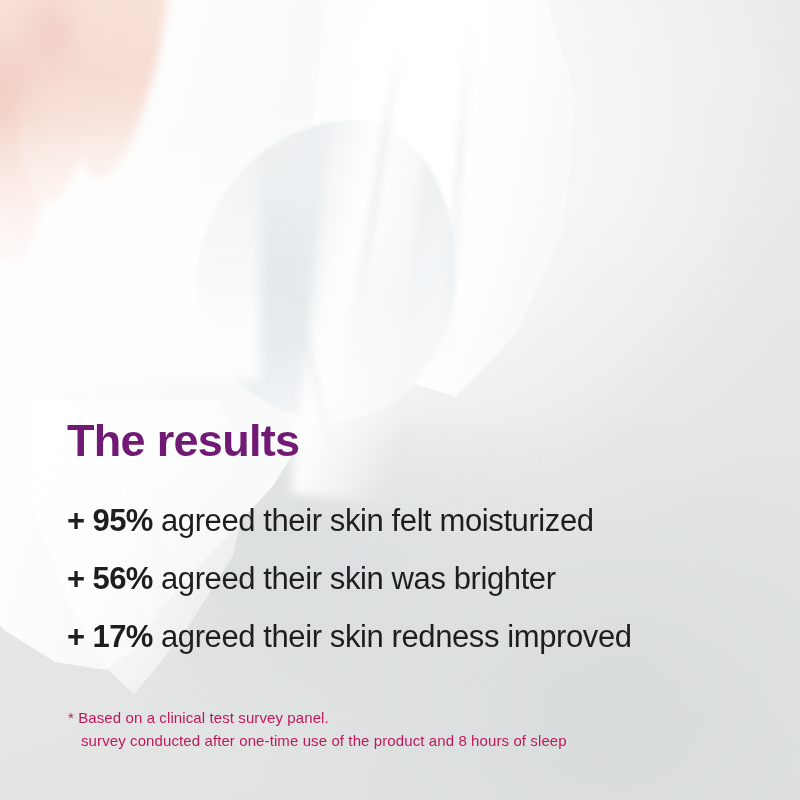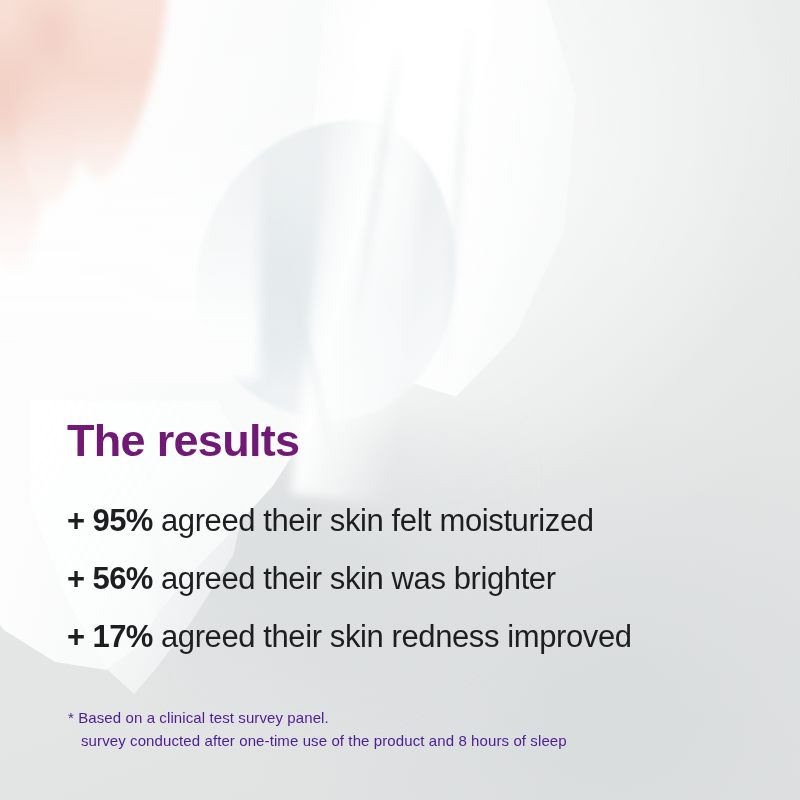--- a/index.html
+++ b/index.html
@@ -278,21 +278,21 @@
   }
 
   .stat-label {
     font-weight: 400;
   }
 
   .footnote {
     position: absolute;
     left: 68px;
     top: 706px;
-    color: #4c1d95;
+    color: #be185d;
     font-size: 15px;
     font-weight: 400;
     letter-spacing: 0.1px;
     line-height: 1.55;
   }
 
   .footnote-line-2 {
     padding-left: 13px;
   }
 </style>

